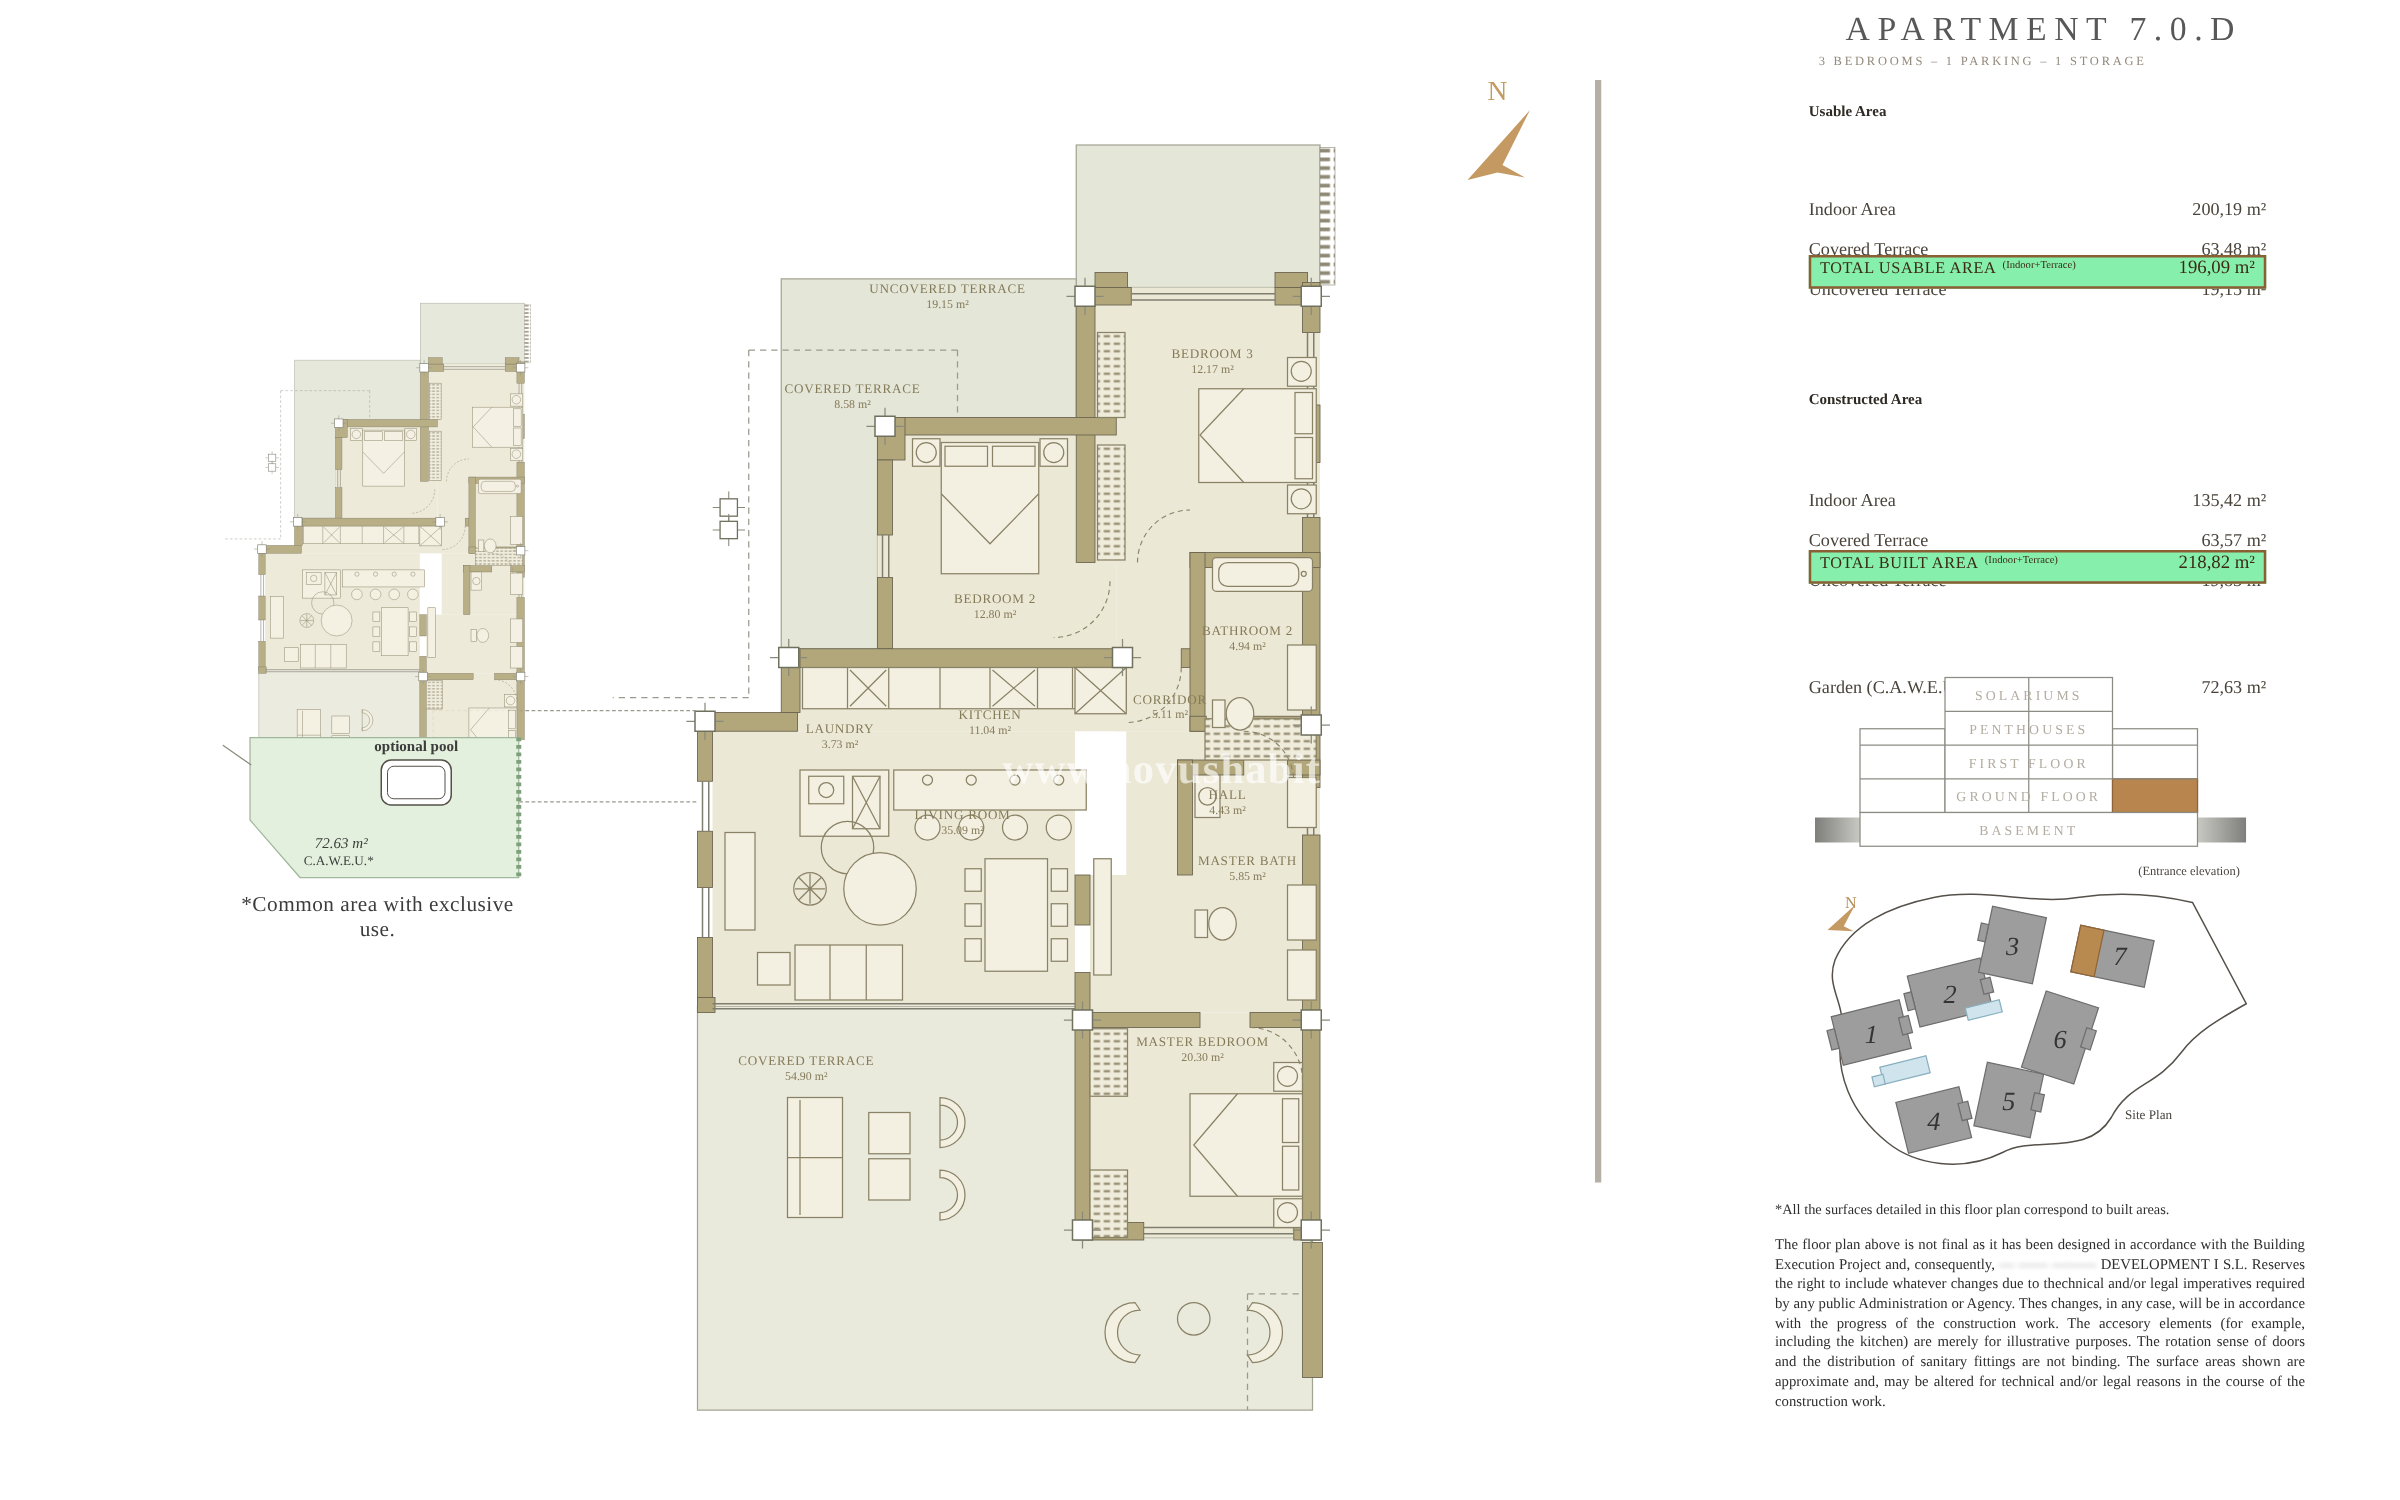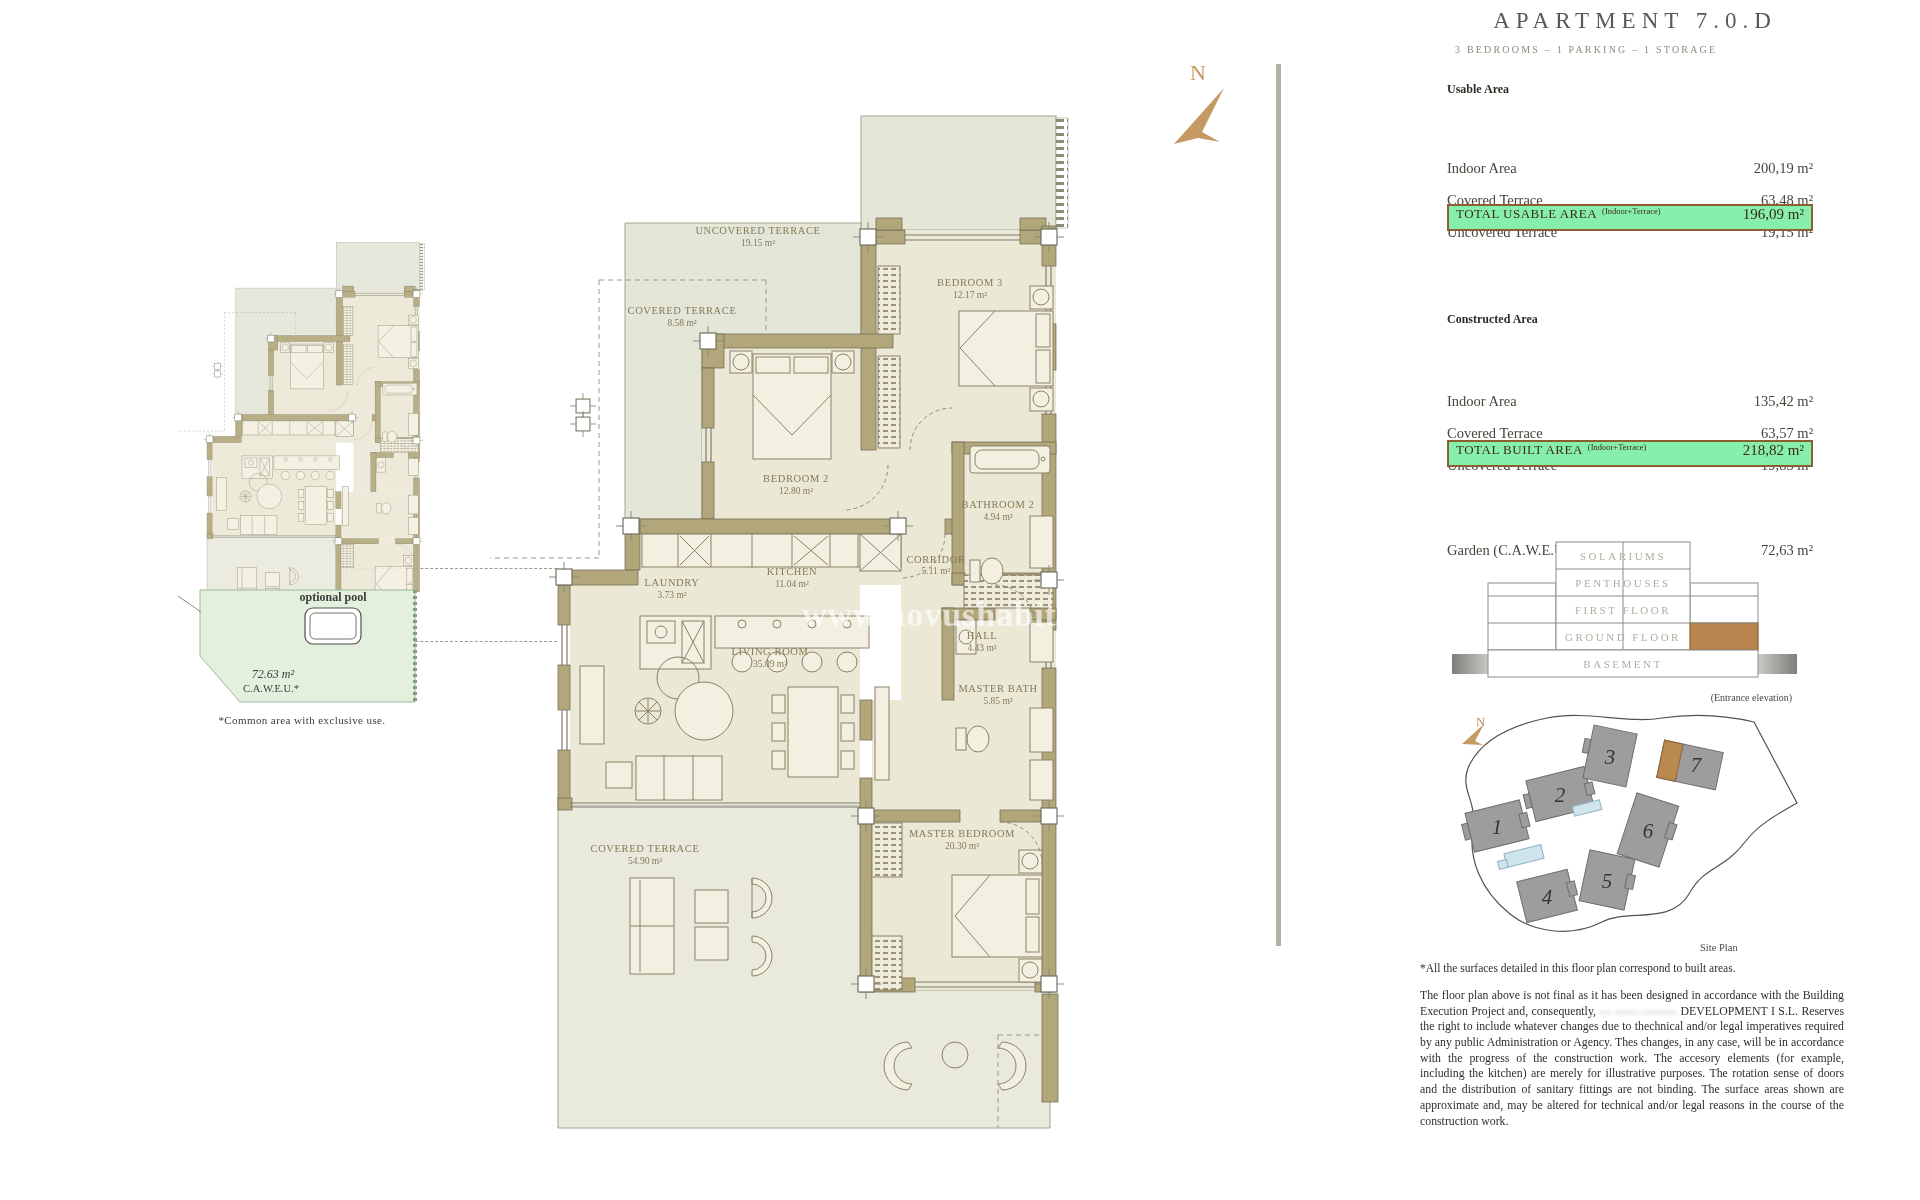--- a/index.html
+++ b/index.html
@@ -1,43 +1,43 @@
 <!DOCTYPE html>
 <html><head>
 <meta charset="utf-8">
 <style>
   html,body{margin:0;padding:0;background:#ffffff;}
   body{width:1920px;height:1200px;position:relative;overflow:hidden;
        font-family:"Liberation Serif","DejaVu Serif",serif;color:#3a352e;}
   .abs{position:absolute;}
   
   .page-title{left:1455px;top:8px;width:360px;text-align:center;
-    font-size:23px;letter-spacing:6px;color:#585858;font-weight:500;}
+    font-size:27px;letter-spacing:6px;color:#585858;font-weight:500;}
   .page-subtitle{left:1455px;top:44px;width:360px;
     font-size:10px;letter-spacing:2.2px;color:#93897c;}
   .divider{left:1276px;top:64px;width:5px;height:882px;background:#b5b0a6;}
   .sec-heading{left:1447px;width:366px;font-size:12px;font-weight:bold;color:#2f2a23;}
   .area-row{left:1447px;width:366px;display:flex;justify-content:space-between;
     font-size:14.5px;color:#49433a;margin-top:46px;}
   .area-row .val{text-align:right;}
   .total-band{left:1447px;width:366px;height:27px;background:#86efac;
     border:2px solid #8a5f33;box-sizing:border-box;display:flex;align-items:flex-start;
     padding:0 7px;color:#3b2b16;}
   .total-band .t-label{font-size:13px;letter-spacing:0.5px;}
   .total-band .t-note{font-size:8.5px;margin-left:5px;flex:1;}
   .total-band .t-val{font-size:15px;font-weight:normal;}
   .elev-caption{left:1600px;top:692px;width:192px;text-align:right;
     font-size:10px;color:#4a453f;}
-  .site-caption{left:1700px;top:942px;width:95px;font-size:10.5px;color:#4a453f;}
+  .site-caption{left:1700px;top:887px;width:95px;font-size:10.5px;color:#4a453f;}
   .footer-note{left:1420px;top:962px;width:424px;font-size:11.5px;color:#2e2e2e;}
   .footer-para{left:1420px;top:988px;width:424px;font-size:11.8px;line-height:1.33;
     text-align:justify;color:#2e2e2e;}
   .redacted{filter:blur(2px);opacity:.65;}
   .mini-caption{left:182px;top:714px;width:240px;text-align:center;
-    font-size:11px;letter-spacing:0.4px;color:#3c3c3c;}
+    font-size:17px;letter-spacing:0.4px;color:#3c3c3c;}
   
   .proj-dash{left:346px;top:568px;width:210px;height:72px;
     border-top:1px dashed #9a9a8e;border-left:1px dashed #9a9a8e;
     border-bottom:1px dashed #9a9a8e;}
   svg text{font-family:"Liberation Serif","DejaVu Serif",serif;}
   .room-name{font-size:10.5px;fill:#857b59;letter-spacing:0.6px;}
   .room-area{font-size:9.5px;fill:#857b59;}
 </style>
 </head>
 <body>

